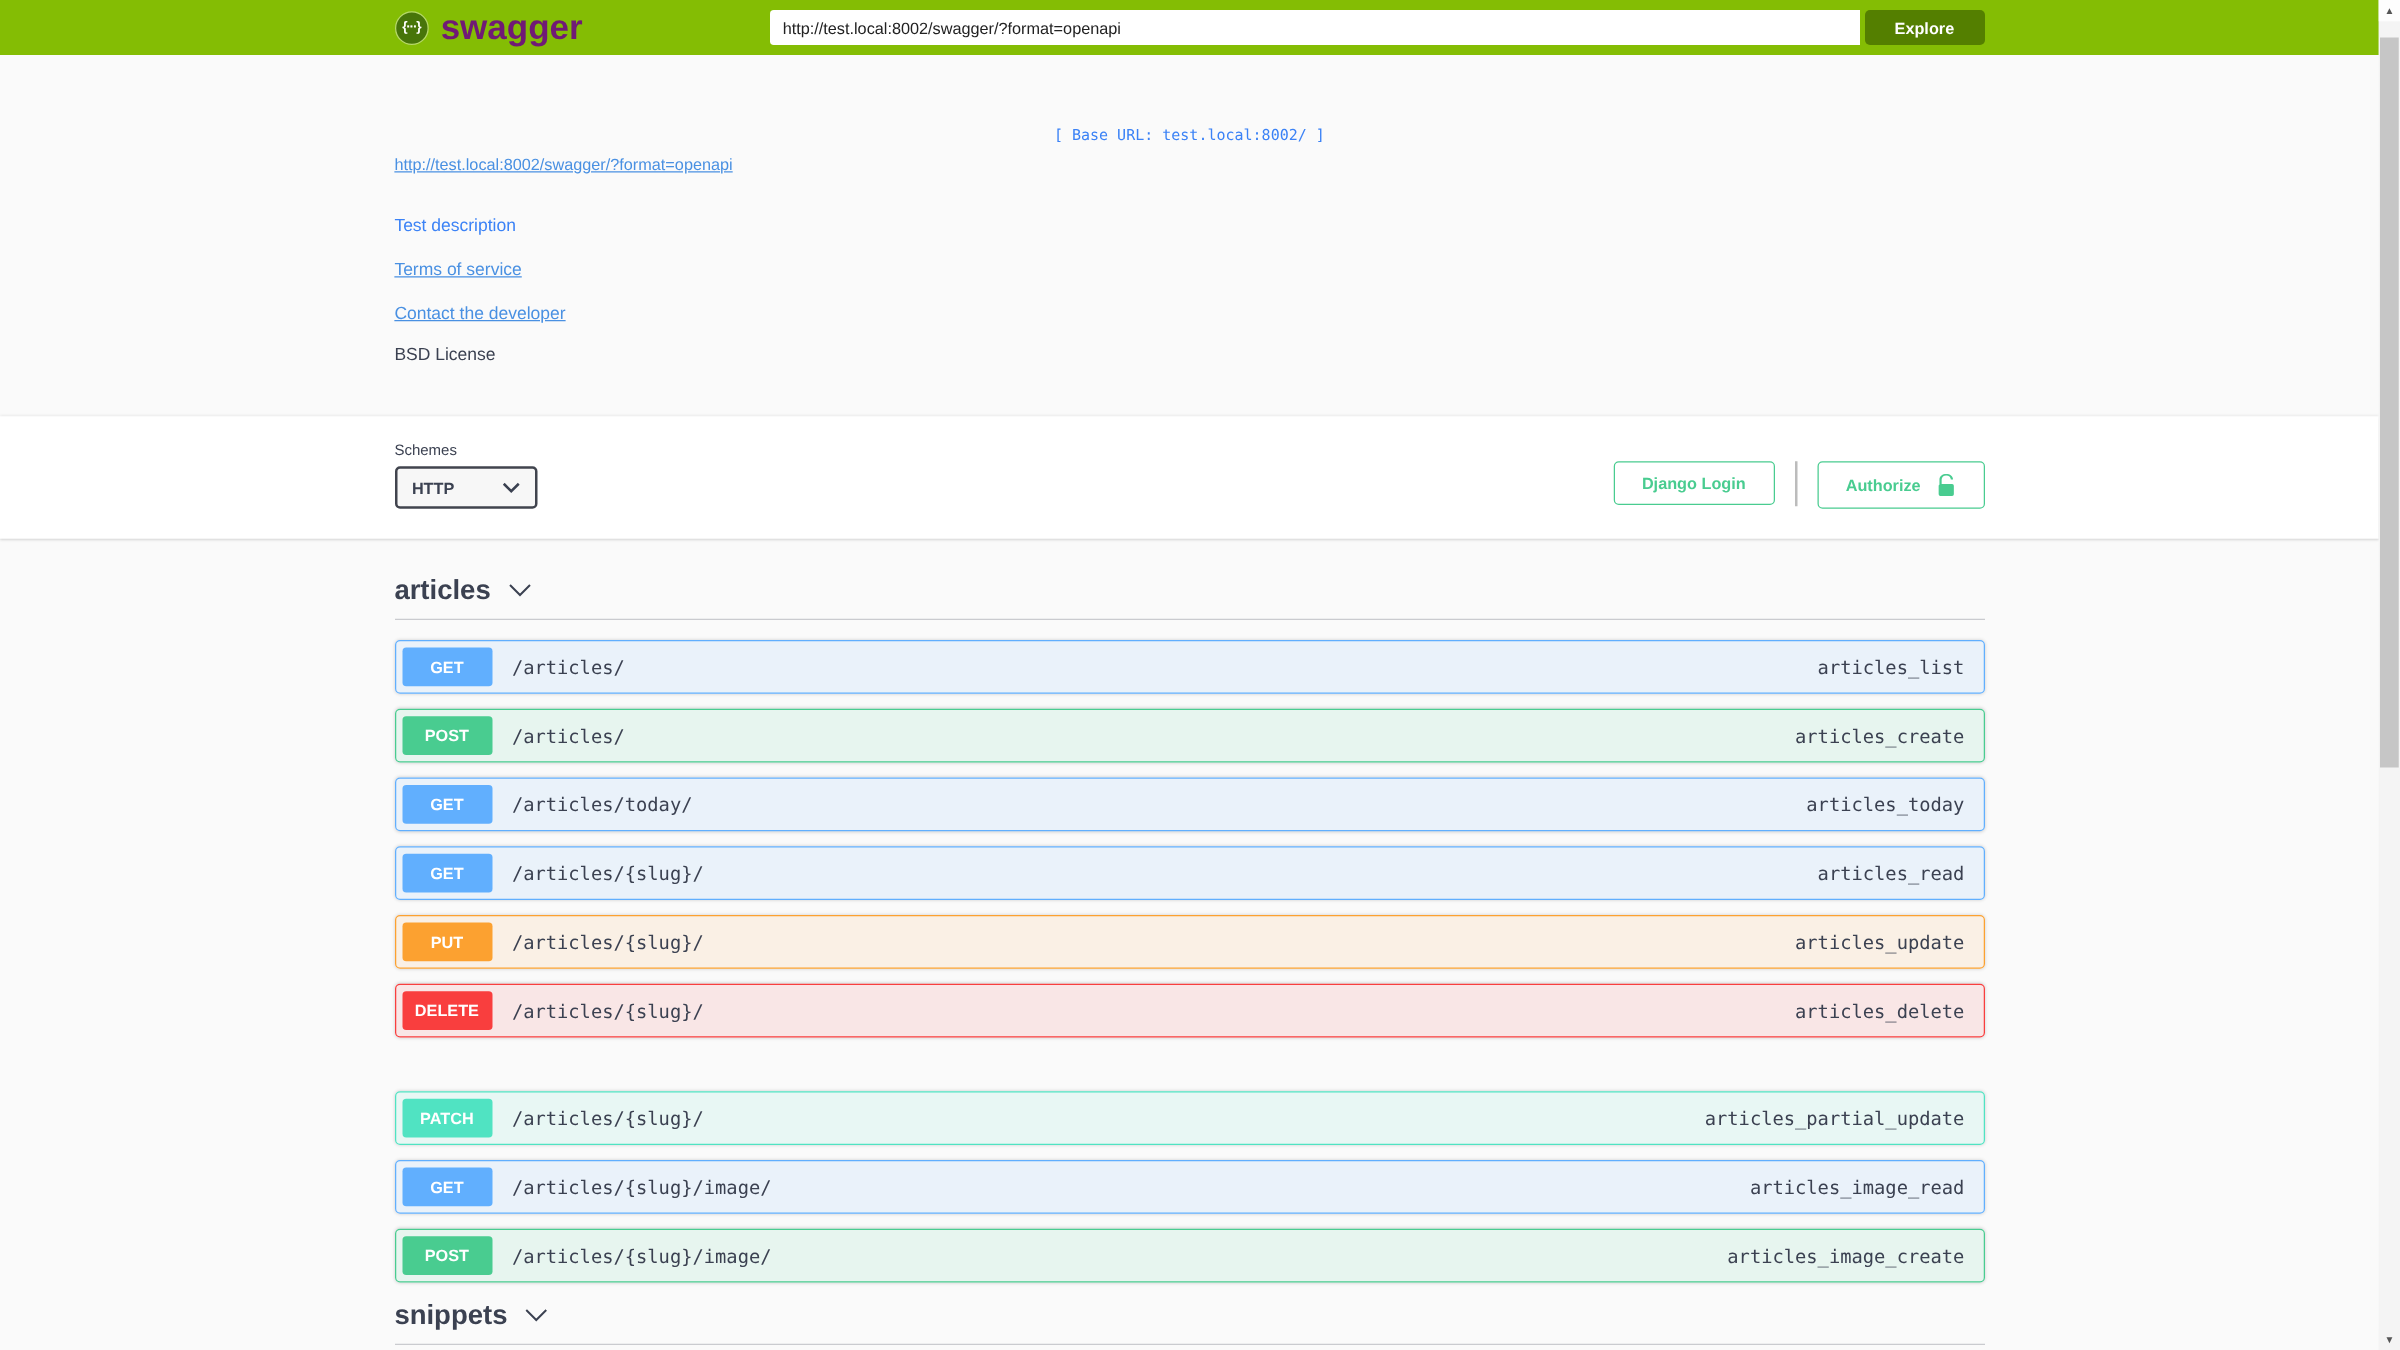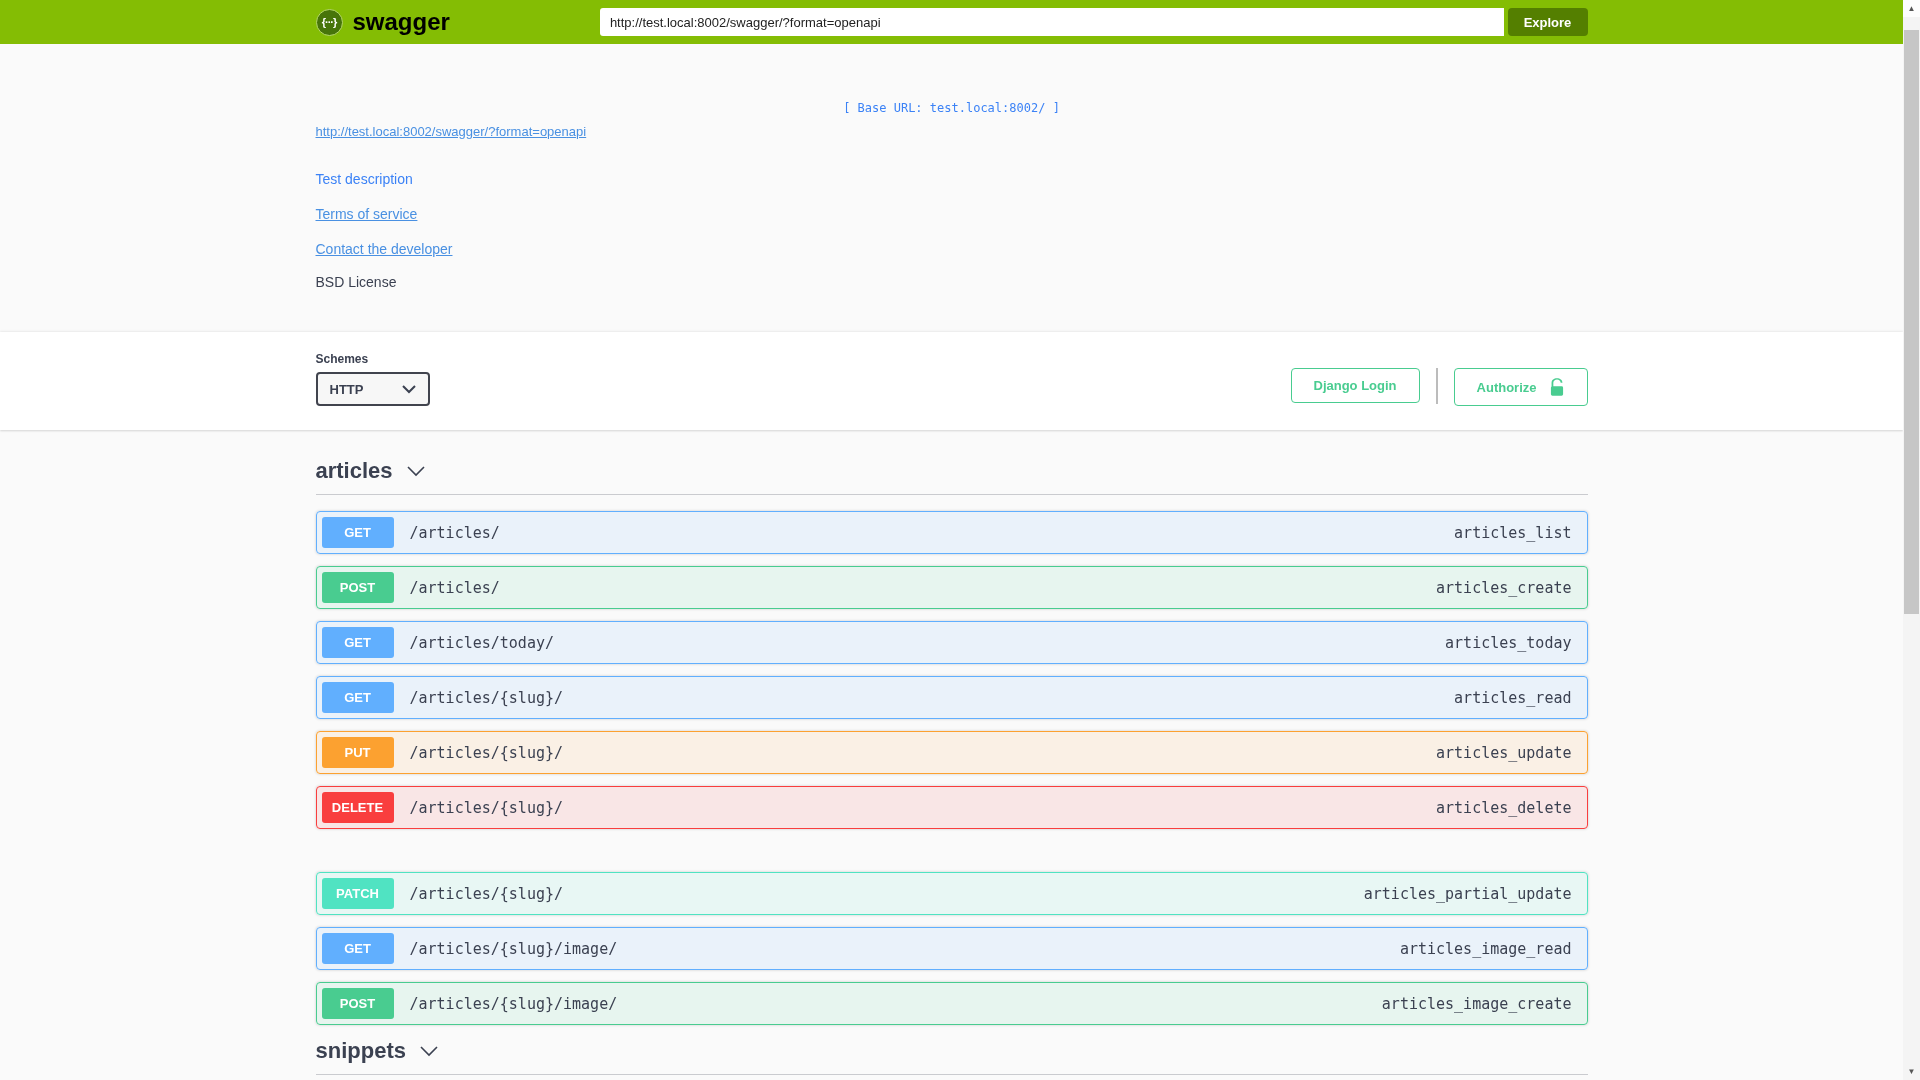--- a/index.html
+++ b/index.html
@@ -16,29 +16,29 @@
   
   .topbar { background: #84bd04; height: 44px; }
   .topbar .wrapper { display: flex; align-items: center; height: 100%; }
   .logo { display: flex; align-items: center; cursor: pointer; }
   .logo-circle {
     width: 27px; height: 27px; border-radius: 50%;
     background: #47750a; border: 1px solid #b6d86a;
     display: flex; align-items: center; justify-content: center;
     color: #fff; font-weight: bold; font-size: 11px; letter-spacing: -1px;
   }
-  .logo-text { color: #000000; font-weight: bold; font-size: 24px; margin-left: 10px; }
+  .logo-text { color: #701a75; font-weight: bold; font-size: 28px; margin-left: 10px; }
   .download-url { flex: 1; display: flex; align-items: center; margin-left: 150px; }
   .url-input {
     flex: 1; height: 28px; border: none; border-radius: 3px 0 0 3px;
     padding: 0 10px; font-size: 13px; font-family: "Liberation Sans", sans-serif;
     color: #222; outline: none; background: #fff;
   }
   .explore-btn {
-    height: 28px; width: 80px; margin-left: 4px;
+    height: 28px; width: 96px; margin-left: 4px;
     background: #547f00; color: #fff; border: none; border-radius: 4px;
     font-weight: bold; font-size: 13px; font-family: "Liberation Sans", sans-serif;
     cursor: pointer;
   }
 
   
   .info { padding-top: 52px; padding-bottom: 42px; }
   .info-title { font-size: 30px; font-weight: bold; color: #3b4151; display: inline; }
   .version-badge {
     display: inline-block; background: #7d8492; color: #fff;
@@ -53,21 +53,21 @@
   .description { margin-top: 31px; font-size: 14px; color: #3b82f6; }
   .info-link { display: block; margin-top: 19px; font-size: 14px; color: #4990e2; text-decoration: underline; cursor: pointer; width: fit-content; }
   .license { margin-top: 17px; font-size: 14px; color: #3b4151; }
 
   
   .scheme-container {
     background: #fff; padding: 20px 0 24px;
     box-shadow: 0 -1px 2px rgba(0,0,0,0.06), 0 1px 2px rgba(0,0,0,0.15);
   }
   .scheme-container .wrapper { display: flex; align-items: flex-end; justify-content: space-between; }
-  .schemes-label { display: block; font-size: 12px; font-weight: bold; color: #3b4151; margin-bottom: 6px; }
+  .schemes-label { display: block; font-size: 12px; font-weight: normal; color: #3b4151; margin-bottom: 6px; }
   .schemes-select {
     width: 114px; height: 34px; border: 2px solid #41444e; border-radius: 4px;
     background: #f7f7f7; display: flex; align-items: center; justify-content: space-between;
     padding: 0 12px; font-size: 13px; font-weight: bold; color: #3b4151; cursor: pointer;
   }
   .auth-wrapper { display: flex; align-items: flex-start; }
   .btn-outline-green {
     background: transparent; border: 1.5px solid #49cc90; border-radius: 4px;
     color: #49cc90; font-weight: bold; font-size: 13px; font-family: "Liberation Sans", sans-serif;
     padding: 9px 22px; cursor: pointer; display: flex; align-items: center;

